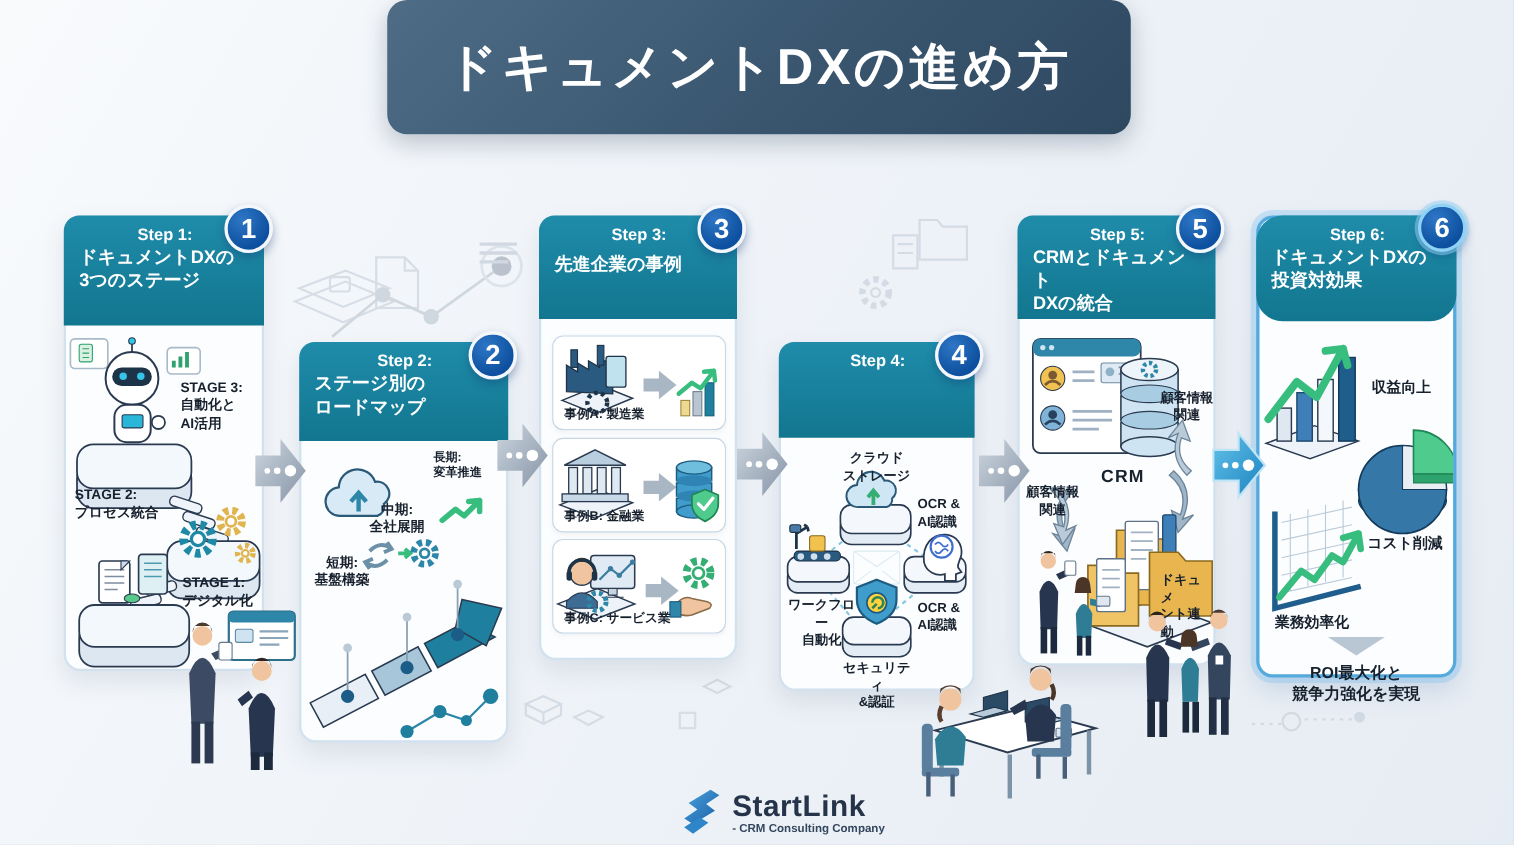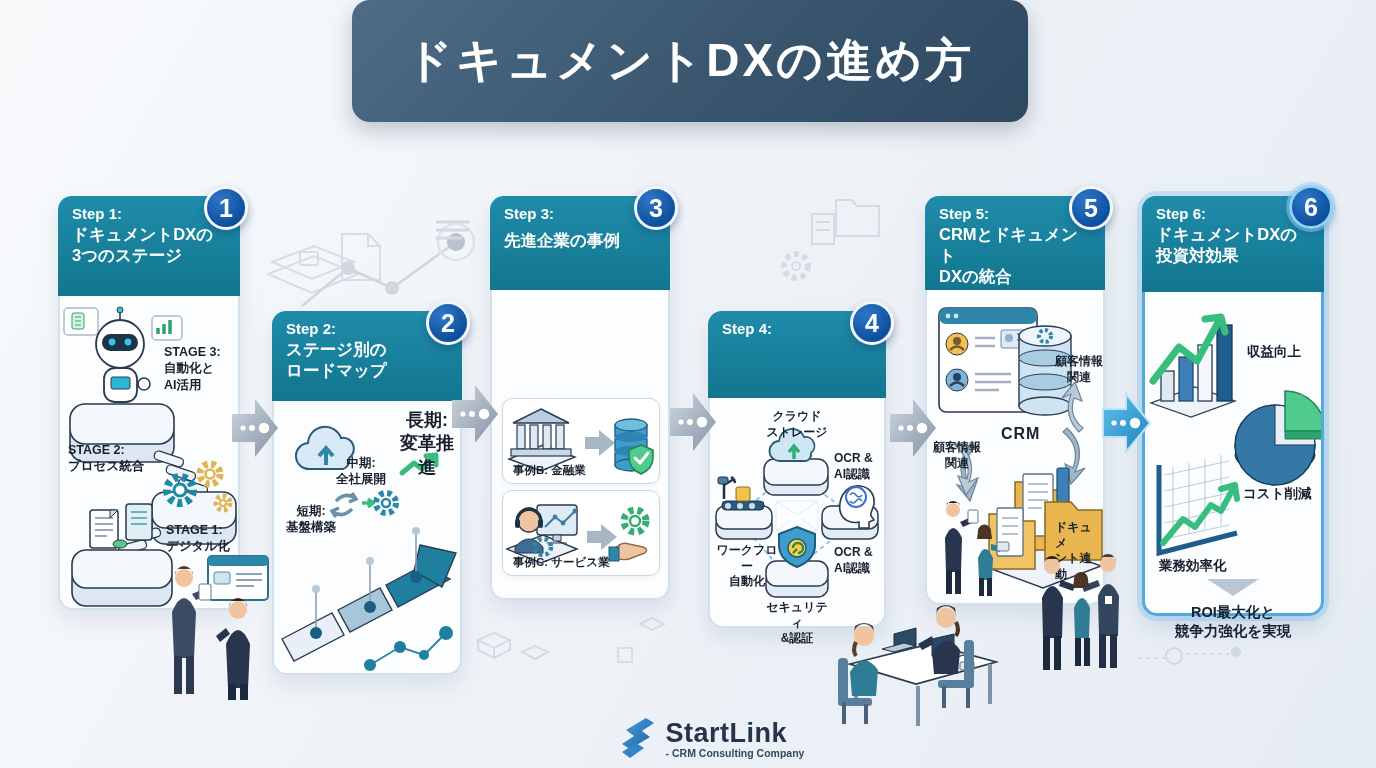--- a/index.html
+++ b/index.html
@@ -26,22 +26,22 @@
   }
   .card.highlight {
     border:3px solid #54a9dd;
     box-shadow:0 0 0 5px rgba(130,195,240,.35), 0 10px 24px rgba(60,110,160,.2);
   }
   .card-hd {
     position:absolute; left:-2px; top:-2px; right:-2px;
     background:linear-gradient(180deg,#1f8caa 0%,#12768f 100%);
     border-radius:14px 14px 0 0; color:#fff; padding:9px 12px 8px 14px;
   }
-  .card.highlight .card-hd { left:-3px; top:-3px; right:-3px; }
-  .step-label { font-size:15px; font-weight:bold; margin-bottom:2px; }
+  .card.highlight .card-hd { left:-3px; top:-3px; right:-3px;border-radius:24px; }
+  .step-label { font-size:15px; font-weight:bold; margin-bottom:2px;text-align:center; }
   .step-title { font-size:16.5px; font-weight:bold; line-height:1.28; white-space:pre-line; }
   .card-bd { position:absolute; left:0; right:0; bottom:0; }
 
   .badge {
     position:absolute; width:44px; height:44px; border-radius:50%;
     background:radial-gradient(circle at 35% 28%,#2e77c6,#0d509f 70%);
     color:#fff; font-size:25px; font-weight:bold;
     display:flex; align-items:center; justify-content:center;
     border:3px solid #f3f7fb; box-shadow:0 4px 9px rgba(20,60,120,.4); z-index:8;
   }
@@ -340,37 +340,57 @@
         </g>
 
         <g stroke="#2e86a8" stroke-width="2">
           <path d="M96 262 L126 244 L150 252 L172 230" fill="none"></path>
           <circle cx="96" cy="262" r="6" fill="#1e7f9e" stroke="none"></circle>
             <circle cx="126" cy="244" r="6" fill="#1e7f9e" stroke="none"></circle>
             <circle cx="150" cy="252" r="5" fill="#1e7f9e" stroke="none"></circle>
             <circle cx="172" cy="230" r="7" fill="#1e7f9e" stroke="none"></circle>
         </g>
       </svg>
-      <div class="lbl" style="left:120px;top:6px;font-size:18px;text-align:center;">長期:
+      <div class="lbl" style="left:120px;top:6px;font-size:11px;">長期:
 変革推進</div>
       <div class="lbl" style="left:62px;top:52px;font-size:12.5px;text-align:center;">中期:
 全社展開</div>
       <div class="lbl" style="left:12px;top:100px;font-size:12.5px;text-align:center;">短期:
 基盤構築</div>
     </div>
   </div>
 
   <div class="card" style="left:490px;top:196px;width:180px;height:404px;">
     <div class="badge" style="right:-10px;top:-12px;">3</div>
     <div class="card-hd" style="height:94px;">
       <div class="step-label">Step 3:</div>
       <div class="step-title" style="margin-top:8px;">先進企業の事例</div>
     </div>
     <div class="card-bd" style="top:94px;">
 
+      <div class="casebox" style="top:13px;">
+        <svg width="154" height="82" viewBox="0 0 154 82" style="position:absolute;left:0;top:0;">
+          <g>
+            <path d="M8 58 l30 12 l34 -14 l-30 -12 z" fill="#eef3f9" stroke="#2a3a50" stroke-width="1.4"></path>
+            <path d="M12 50 V26 l10 6 v-8 l10 6 v-8 l10 6 V22 h12 v30 z" fill="#2b5a80" stroke="#1d3347" stroke-width="1.2"></path>
+            <rect x="16" y="12" width="6" height="16" fill="#2b5a80" stroke="#1d3347"></rect>
+            <rect x="40" y="8" width="6" height="18" fill="#2b5a80" stroke="#1d3347"></rect>
+            <rect x="48" y="18" width="18" height="28" rx="2" fill="#bfe2ee" stroke="#1d3347" stroke-width="1.2"></rect>
+            <circle cx="40" cy="60" r="9" fill="none" stroke="#1d3347" stroke-width="4" stroke-dasharray="3.5 3"></circle>
+          </g>
+          <path d="M82 38 h14 v-7 l16 13 l-16 13 v-7 h-14 z" fill="#a9b6c4"></path>
+          <g>
+            <rect x="116" y="58" width="8" height="14" fill="#eeda8e" stroke="#9c8840"></rect>
+            <rect x="127" y="50" width="8" height="22" fill="#b9c6d2" stroke="#6e8094"></rect>
+            <rect x="138" y="42" width="8" height="30" fill="#1e7f9e" stroke="#135e77"></rect>
+            <path d="M114 52 l12 -10 l8 5 l12 -16 m-9 1 l9 -1 l1 9" stroke="#37bd7e" stroke-width="4" fill="none" stroke-linecap="round" stroke-linejoin="round"></path>
+          </g>
+        </svg>
+        <div class="lbl" style="left:10px;bottom:5px;font-size:11.5px;position:absolute;">事例A: 製造業</div>
+      </div>
 
       <div class="casebox" style="top:106px;">
         <svg width="154" height="82" viewBox="0 0 154 82" style="position:absolute;left:0;top:0;">
           <g>
             <path d="M6 60 l32 12 l34 -14 l-32 -12 z" fill="#eef3f9" stroke="#2a3a50" stroke-width="1.4"></path>
             <path d="M38 10 L66 24 L10 24 Z" fill="#b9cede" stroke="#2a3a50" stroke-width="1.4"></path>
             <rect x="14" y="26" width="8" height="24" fill="#dfe9f2" stroke="#2a3a50" stroke-width="1.2"></rect>
             <rect x="27" y="26" width="8" height="24" fill="#dfe9f2" stroke="#2a3a50" stroke-width="1.2"></rect>
             <rect x="40" y="26" width="8" height="24" fill="#dfe9f2" stroke="#2a3a50" stroke-width="1.2"></rect>
             <rect x="53" y="26" width="8" height="24" fill="#dfe9f2" stroke="#2a3a50" stroke-width="1.2"></rect>

